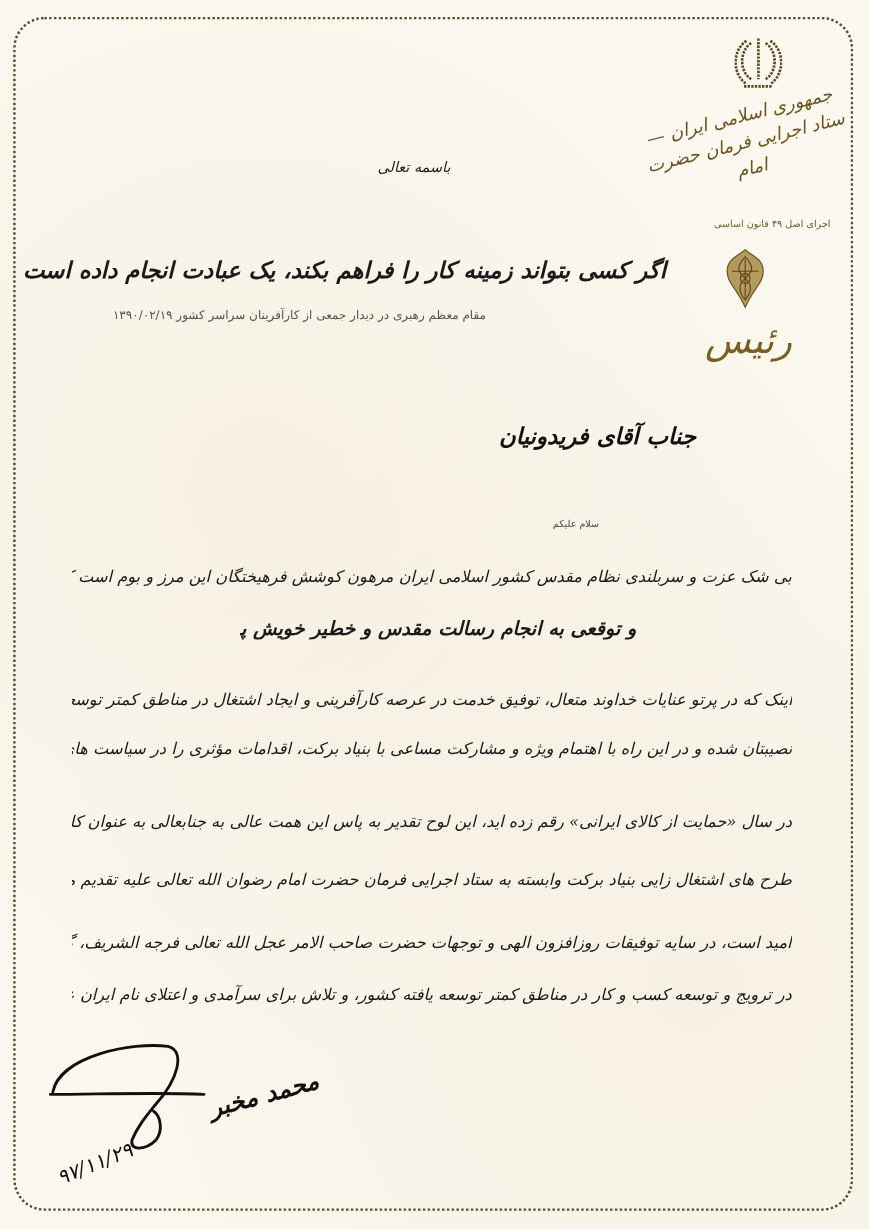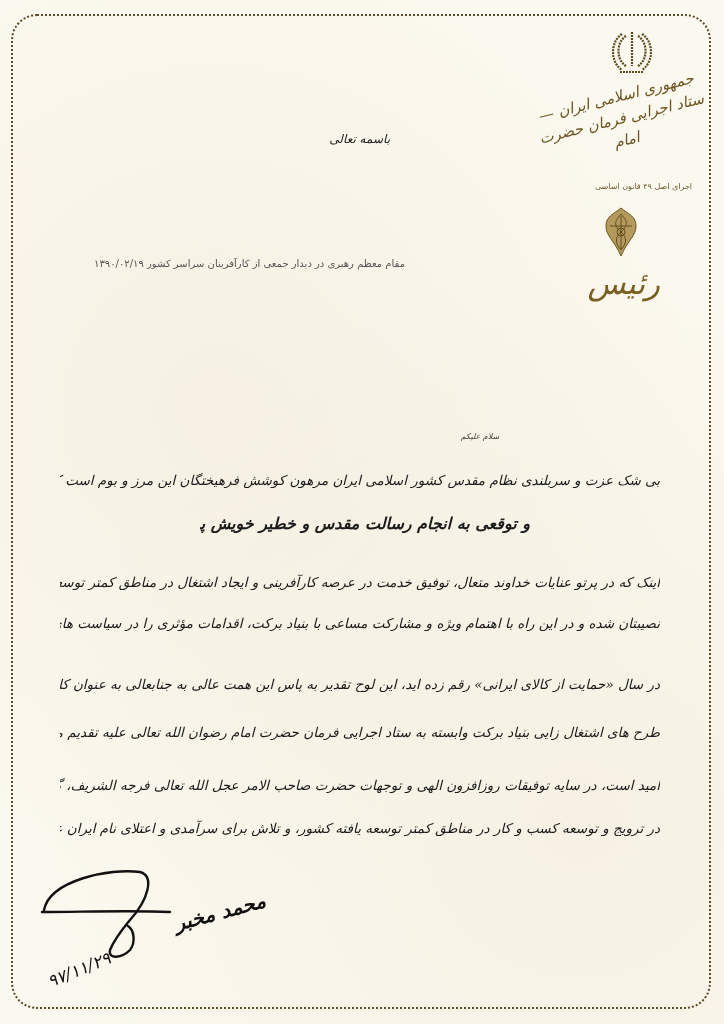--- a/index.html
+++ b/index.html
@@ -42,40 +42,40 @@
   .ornament {
     position: absolute; left: 604px; top: 206px; width: 34px; height: 52px;
   }
   .president-sig {
     position: absolute; left: 590px; top: 265px; width: 70px;
     font-size: 31px; color: #7a5f22; font-style: italic; text-align: center;
   }
 
   .bismillah {
     position: absolute; left: 300px; top: 132px; width: 90px;
-    font-size: 12px; color: #222; font-style: italic; text-align: right;
+    font-size: 12px; color: #222; font-style: italic; text-align: center;
   }
   .quote {
     position: absolute; left: 115px; top: 214px; width: 440px;
     font-size: 19px; color: #1a1a1a; font-style: italic; font-weight: bold;
     text-align: center; white-space: nowrap; letter-spacing: -0.3px;
   }
   .quote-source {
     position: absolute; left: 120px; top: 258px; width: 285px;
     font-size: 10px; color: #555; white-space: nowrap;
     font-family: "DejaVu Sans", sans-serif;
   }
   .addressee {
     position: absolute; left: 280px; top: 352px; width: 300px;
     font-size: 19px; color: #111; font-weight: bold; font-style: italic;
     text-align: right; white-space: nowrap;
   }
   .greeting {
     position: absolute; left: 455px; top: 432px; width: 50px;
-    font-size: 8px; color: #444; font-style: italic; text-align: center;
+    font-size: 8px; color: #444; text-align: center;
   }
   .body-line {
     position: absolute; left: 60px; width: 600px;
     font-size: 13.5px; color: #1a1a1a; font-style: italic;
     text-align: right; white-space: nowrap; overflow: hidden;
   }
   .body-line.bold { font-size: 16px; font-weight: bold; }
 
   .signature-svg { position: absolute; left: 30px; top: 860px; }
   .signer-name {
@@ -115,22 +115,24 @@
       <path d="M17 8 C22 14 26 18 17 26 C8 18 12 14 17 8 Z"></path>
       <path d="M17 26 C24 32 22 38 17 44 C12 38 10 32 17 26 Z"></path>
       <circle cx="17" cy="26" r="4"></circle>
       <path d="M6 20 L28 20 M17 10 L17 44"></path>
     </g>
   </svg>
   <div class="president-sig rtl">رئیس</div>
 
   <div class="bismillah rtl">باسمه تعالی</div>
 
+  <div class="quote rtl">اگر کسی بتواند زمینه کار را فراهم بکند، یک عبادت انجام داده است</div>
   <div class="quote-source rtl">مقام معظم رهبری در دیدار جمعی از کارآفرینان سراسر کشور ۱۳۹۰/۰۲/۱۹</div>
 
+  <div class="addressee rtl">جناب آقای فریدونیان</div>
   <div class="greeting rtl">سلام علیکم</div>
 
   <div class="body-line rtl" style="top:472px;">بی شک عزت و سربلندی نظام مقدس کشور اسلامی ایران مرهون کوشش فرهیختگان این مرز و بوم است که بدون هر گونه چشم داشت</div>
   <div class="body-line rtl bold" style="top:514px; left:200px; width:330px;">و توقعی به انجام رسالت مقدس و خطیر خویش پرداخته اند.</div>
   <div class="body-line rtl" style="top:574px;">اینک که در پرتو عنایات خداوند متعال، توفیق خدمت در عرصه کارآفرینی و ایجاد اشتغال در مناطق کمتر توسعه یافته کشور</div>
   <div class="body-line rtl" style="top:615px;">نصیبتان شده و در این راه با اهتمام ویژه و مشارکت مساعی با بنیاد برکت، اقدامات مؤثری را در سیاست های توسعه کارآفرینی</div>
   <div class="body-line rtl" style="top:676px;">در سال «حمایت از کالای ایرانی» رقم زده اید، این لوح تقدیر به پاس این همت عالی به جنابعالی به عنوان کارآفرین برتر حوزه بنگاه</div>
   <div class="body-line rtl" style="top:724px;">طرح های اشتغال زایی بنیاد برکت وابسته به ستاد اجرایی فرمان حضرت امام رضوان الله تعالی علیه تقدیم می گردد.</div>
   <div class="body-line rtl" style="top:777px;">امید است، در سایه توفیقات روزافزون الهی و توجهات حضرت صاحب الامر عجل الله تعالی فرجه الشریف، گام های</div>
   <div class="body-line rtl" style="top:820px;">در ترویج و توسعه کسب و کار در مناطق کمتر توسعه یافته کشور، و تلاش برای سرآمدی و اعتلای نام ایران عزیز موفق و مؤید باشید.</div>

